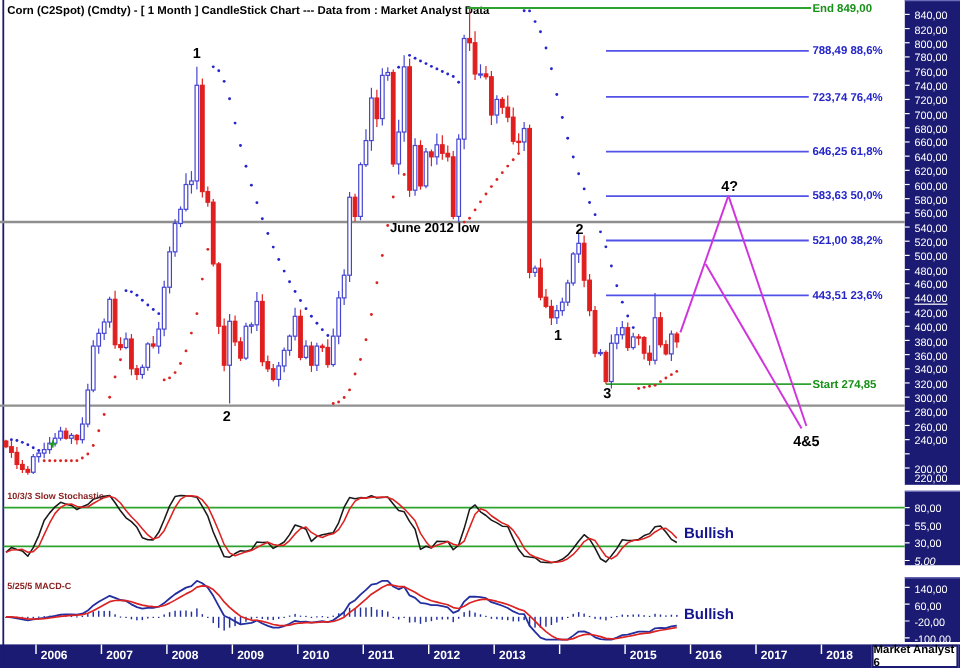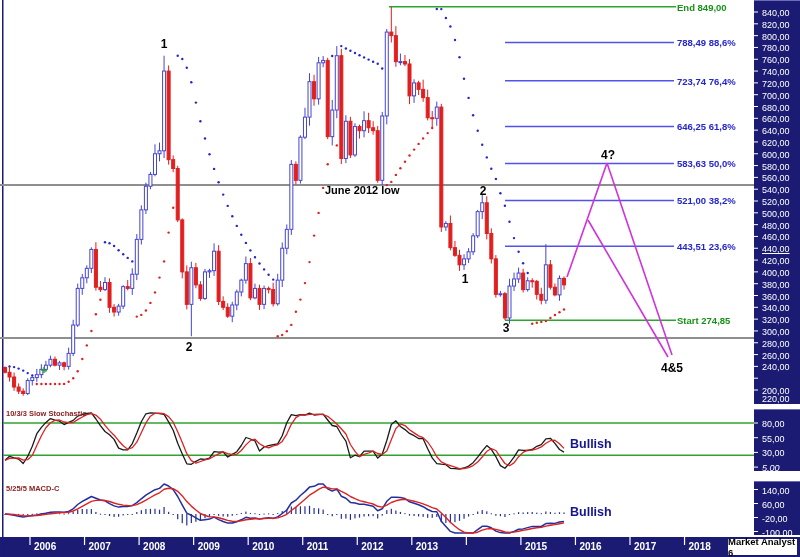--- a/index.html
+++ b/index.html
@@ -22,20 +22,21 @@
   #stoch-label{left:6px;top:409px;}
   #macd-label{left:6px;top:484px;}
   #watermark{position:absolute;z-index:4;left:726px;top:537px;width:73px;height:20px;
      box-sizing:border-box;background:#fff;border:2px solid #1b1b74;color:#000;
      font:bold 9.5px "Liberation Sans",sans-serif;display:flex;align-items:center;justify-content:center;}
 </style>
 </head>
 <body>
 
 <div id="app">
+  <div class="t" id="title">Corn (C2Spot) (Cmdty) -  [ 1 Month ] CandleStick Chart --- Data from : Market Analyst Data</div>
   <svg id="plot" width="800" height="557">
       <g>
         <rect x="754" y="0" width="46" height="404" fill="#1b1b74"></rect>
         <rect x="754" y="409" width="46" height="62" fill="#1b1b74"></rect>
         <rect x="754" y="481" width="46" height="54" fill="#1b1b74"></rect>
         <rect x="0" y="537" width="800" height="20" fill="#1b1b74"></rect>
         <line x1="754" y1="0.5" x2="800" y2="0.5" stroke="#6b6bb8" stroke-width="1"></line>
         <line x1="754" y1="409.5" x2="800" y2="409.5" stroke="#6b6bb8" stroke-width="1"></line>
         <line x1="754" y1="481.5" x2="800" y2="481.5" stroke="#6b6bb8" stroke-width="1"></line>
         <rect x="2" y="0" width="1.5" height="557" fill="#1b1b74"></rect>

